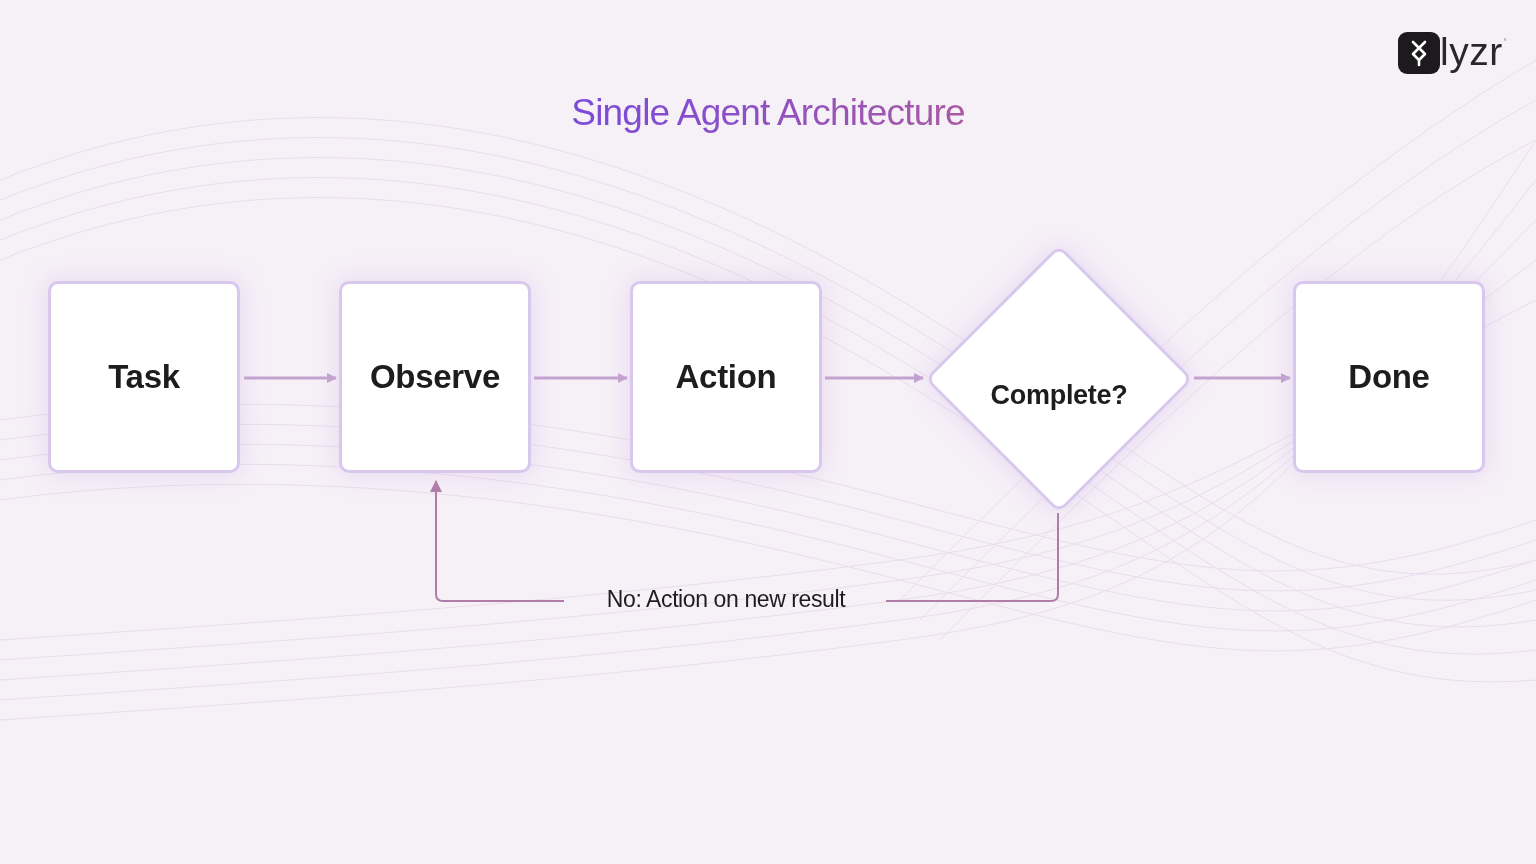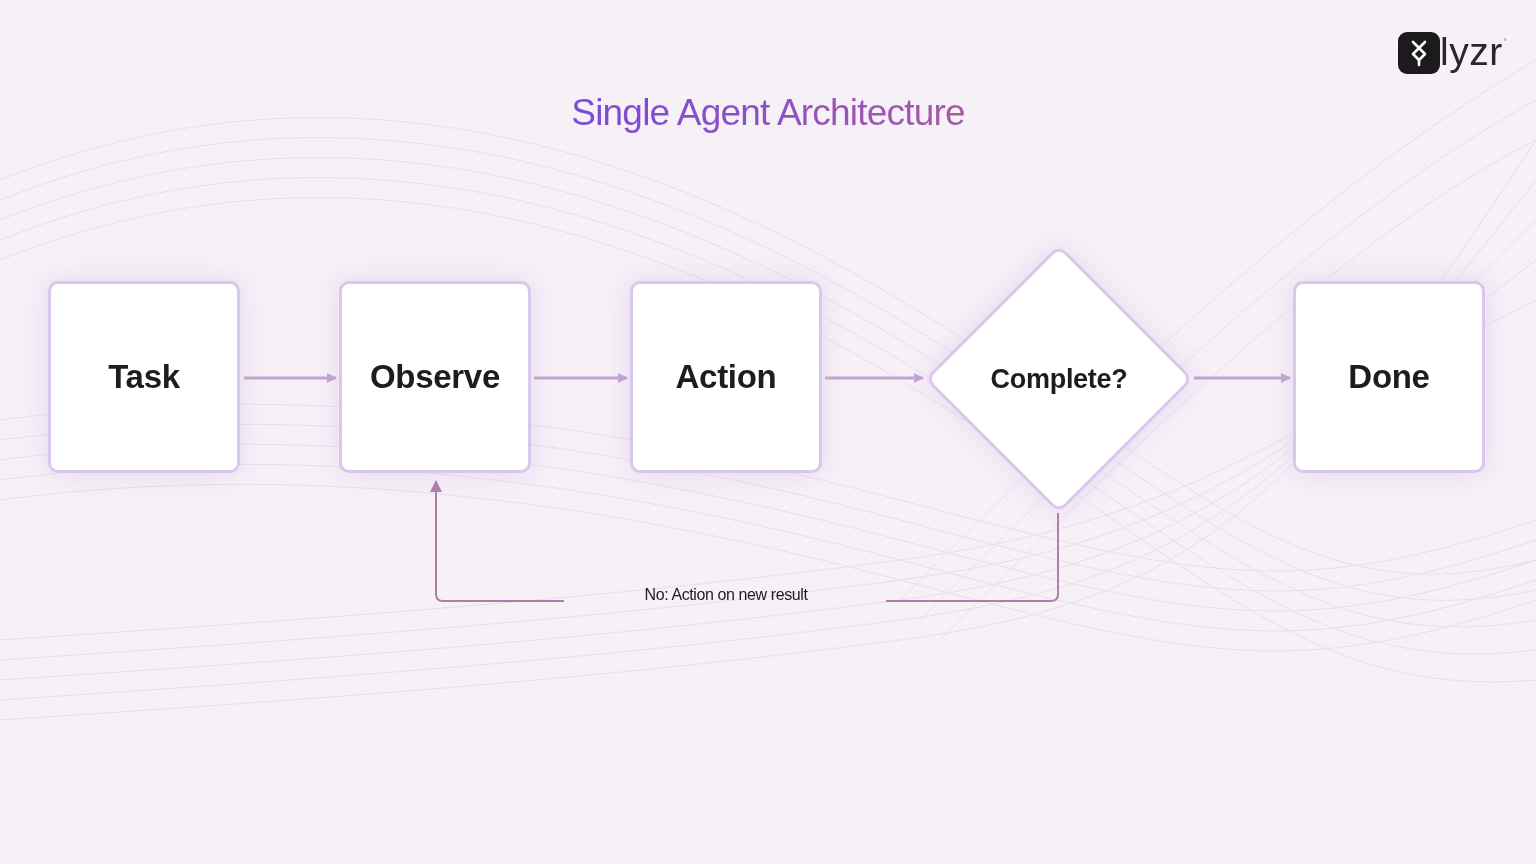--- a/index.html
+++ b/index.html
@@ -34,28 +34,28 @@
   }
   .box span { font-size: 33px; font-weight: bold; color: #1e1c1f; letter-spacing: -0.3px; }
   .diamond-wrap { position: absolute; left: 924px; top: 244px; width: 270px; height: 270px; z-index: 2; }
   .diamond {
     position: absolute; left: 40px; top: 40px; width: 190px; height: 190px;
     background: #fff; border: 3px solid #d8c8ee; border-radius: 10px; box-sizing: border-box;
     transform: rotate(45deg);
     box-shadow: 0 0 24px rgba(200,170,230,0.35);
   }
   .diamond-label {
-    position: absolute; left: 0; top: 0; width: 270px; height: 270px;
+    position: absolute; left: 0; top: 16px; width: 270px; height: 270px;
     display: flex; align-items: center; justify-content: center;
     font-size: 27px; font-weight: bold; color: #1e1c1f; letter-spacing: -0.3px;
   }
   .wires { position: absolute; left: 0; top: 0; z-index: 1; }
   .loop-label {
     position: absolute; left: 566px; width: 320px; top: 586px; text-align: center;
-    font-size: 16px; color: #1e1c1f; letter-spacing: -0.4px; z-index: 2;
+    font-size: 23px; color: #1e1c1f; letter-spacing: -0.4px; z-index: 2;
   }
 </style>
 </head>
 <body>
 
 <svg class="bg" width="1536" height="864" viewBox="0 0 1536 864">
   <g fill="none" stroke="#e6d8ea" stroke-width="1" opacity="0.8">
     <path d="M0 180 C 300 60, 600 120, 900 300 S 1300 620, 1536 560"></path>
     <path d="M0 200 C 300 80, 600 140, 900 320 S 1300 640, 1536 590"></path>
     <path d="M0 220 C 300 100, 600 160, 900 340 S 1300 660, 1536 620"></path>

